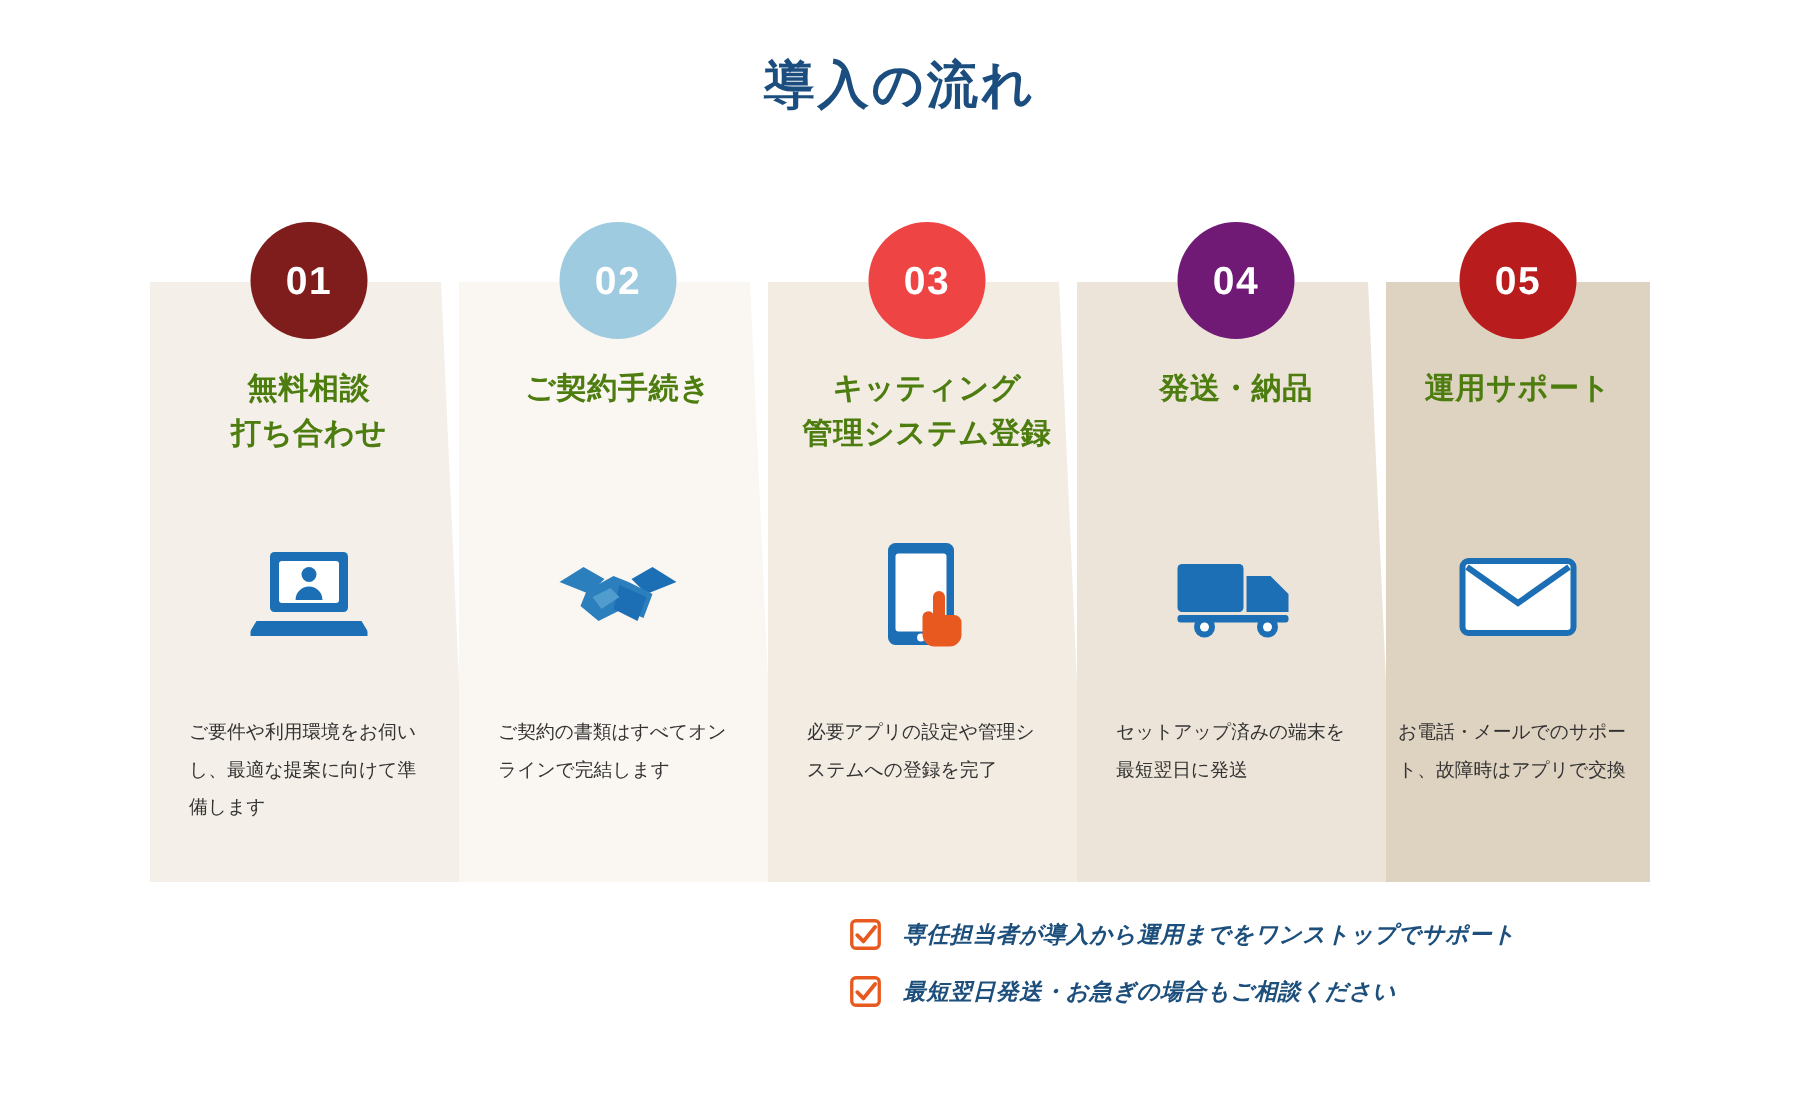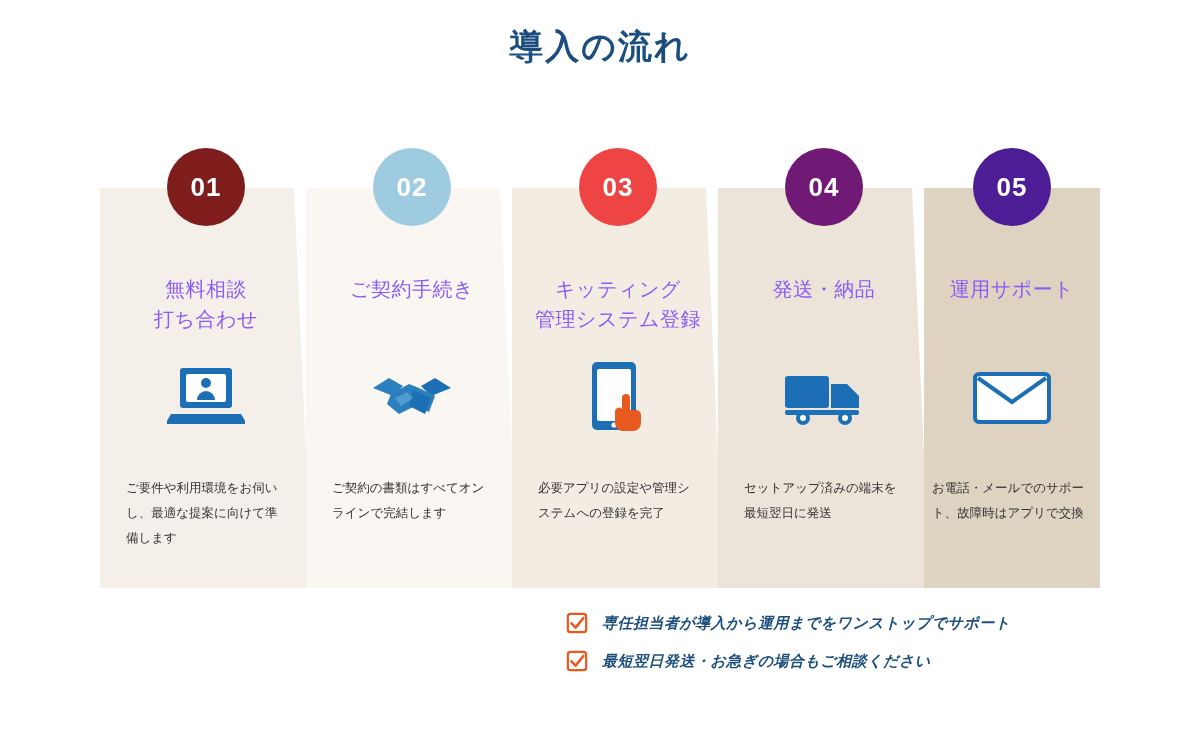--- a/index.html
+++ b/index.html
@@ -14,21 +14,21 @@
     width: 1200px;
     height: 734px;
     background: #ffffff;
   }
   .page-title {
     text-align: center;
     font-size: 34px;
     font-weight: bold;
     color: #1b4e7f;
     letter-spacing: 2px;
-    padding-top: 24px;
+    padding-top: 34px;
   }
 
   
   .steps {
     position: absolute;
     left: 100px;
     top: 188px;
     width: 1000px;
     height: 400px;
   }
@@ -59,26 +59,26 @@
     height: 78px;
     border-radius: 50%;
     color: #ffffff;
     font-size: 26px;
     font-weight: bold;
     line-height: 78px;
     letter-spacing: 1px;
   }
   .step-title {
     position: absolute;
-    top: 86px;
+    top: 56px;
     left: 0;
     width: 100%;
     font-size: 20px;
-    font-weight: normal;
-    color: #8b5cf6;
+    font-weight: bold;
+    color: #4d7c0f;
     line-height: 1.5;
     letter-spacing: 0.5px;
     white-space: pre-line;
   }
   .step-icon {
     position: absolute;
     top: 170px;
     left: 50%;
     transform: translateX(-50%);
     width: 90px;
@@ -219,21 +219,21 @@
         </div>
         <div class="step-desc">セットアップ済みの端末を最短翌日に発送</div>
       </div>
     </div>
 
     <div class="step" style="left:824px; width:176px;">
       <svg class="bg" viewBox="0 0 176 400" preserveAspectRatio="none">
         <polygon points="0,0 176,0 176,400 0,400" fill="#ded2c0"></polygon>
       </svg>
       <div class="step-inner">
-        <div class="badge" style="background:#4c1d95;">05</div>
+        <div class="badge" style="background:#b91c1c;">05</div>
         <div class="step-title">運用サポート</div>
         <div class="step-icon">
           <svg width="80" height="58" viewBox="0 0 80 58">
             <rect x="3" y="5" width="74" height="48" rx="4" fill="#ffffff" stroke="#1c6fb4" stroke-width="4"></rect>
             <path d="M6 9 L40 33 L74 9" fill="none" stroke="#1c6fb4" stroke-width="4"></path>
           </svg>
         </div>
         <div class="step-desc">お電話・メールでのサポート、故障時はアプリで交換</div>
       </div>
     </div>

